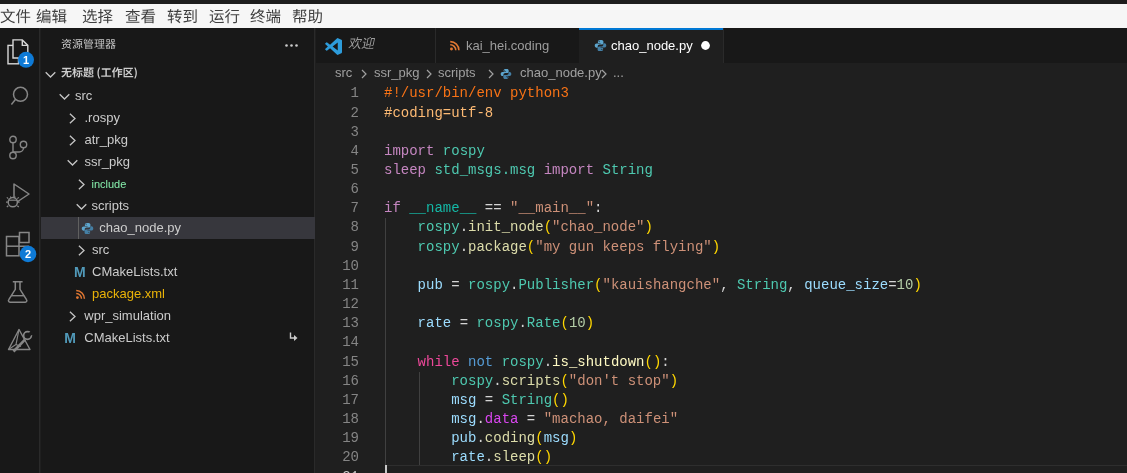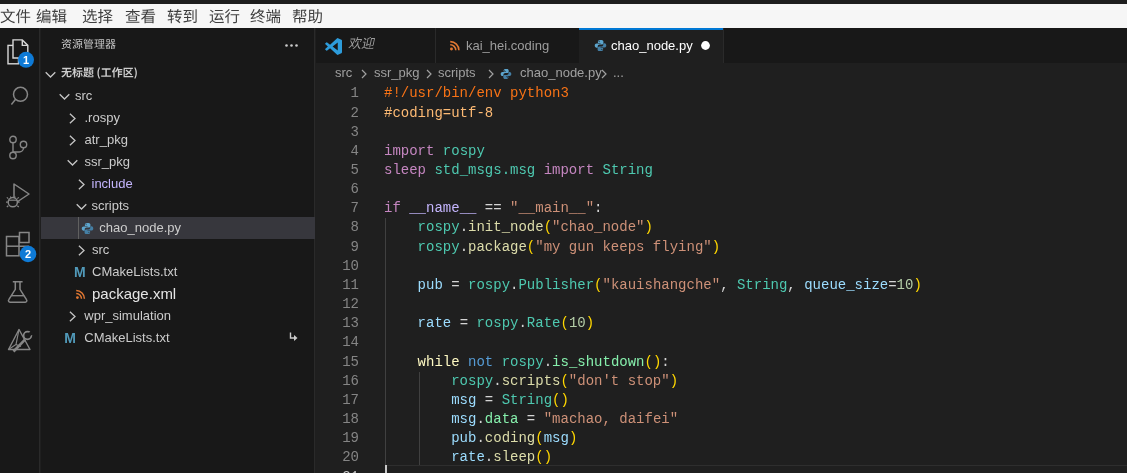--- a/index.html
+++ b/index.html
@@ -106,21 +106,21 @@
     <path d="M3.9 1.7 L9 6.5 L3.9 11.3" stroke="#c5c5c5" stroke-width="1.3" fill="none"></path>
   </svg>
 <div class="abs" style="left:84.5px;top:129px;height:22px;line-height:22px;font-size:13px;color:#cccccc">atr_pkg</div>
 <svg width="13" height="13" style="left:66px;top:155.5px">
     <path d="M1.7 4.2 L6.5 9 L11.3 4.2" stroke="#c5c5c5" stroke-width="1.3" fill="none"></path>
   </svg>
 <div class="abs" style="left:84.5px;top:151px;height:22px;line-height:22px;font-size:13px;color:#cccccc">ssr_pkg</div>
 <svg width="13" height="13" style="left:74.7px;top:177.5px">
     <path d="M3.9 1.7 L9 6.5 L3.9 11.3" stroke="#c5c5c5" stroke-width="1.3" fill="none"></path>
   </svg>
-<div class="abs" style="left:91.5px;top:173px;height:22px;line-height:22px;font-size:13px;color:#c4b5fd">include</div>
+<div class="abs" style="left:91.5px;top:173px;height:22px;line-height:22px;font-size:11px;color:#86efac">include</div>
 <svg width="13" height="13" style="left:74.7px;top:199.5px">
     <path d="M1.7 4.2 L6.5 9 L11.3 4.2" stroke="#c5c5c5" stroke-width="1.3" fill="none"></path>
   </svg>
 <div class="abs" style="left:91.5px;top:195px;height:22px;line-height:22px;font-size:13px;color:#cccccc">scripts</div>
 <div class="abs" style="left:41px;top:217px;width:274px;height:22px;background:#37373d"></div>
 <div class="abs" style="left:77.6px;top:217px;width:1px;height:22px;background:#606060"></div>
 <svg width="13" height="13" style="left:81.3px;top:221.5px" viewBox="0 0 16 16">
 <path d="M7.9 1.2c-2.2 0-3.1.9-3.1 2v1.6h3.3v.6H3.2C1.9 5.4.9 6.4.9 8s1 2.7 2.3 2.7h1.4V9c0-1.2 1.1-2.2 2.3-2.2h2.8c1 0 1.9-.9 1.9-1.9V3.2c0-1.1-1-2-2.2-2H7.9zM6.3 2.5c.4 0 .6.3.6.7s-.3.7-.6.7-.6-.3-.6-.7.2-.7.6-.7z" fill="#5da5cd"></path>
 <path d="M8.1 14.8c2.2 0 3.1-.9 3.1-2v-1.6H7.9v-.6h4.9c1.3 0 2.3-1 2.3-2.6s-1-2.7-2.3-2.7h-1.4V7c0 1.2-1.1 2.2-2.3 2.2H6.3c-1 0-1.9.9-1.9 1.9v1.7c0 1.1 1 2 2.2 2h1.5zm1.6-1.3c-.4 0-.6-.3-.6-.7s.3-.7.6-.7.6.3.6.7-.2.7-.6.7z" fill="#447fa5"></path>
   </svg>
@@ -128,21 +128,21 @@
 <svg width="13" height="13" style="left:74.7px;top:243.5px">
     <path d="M3.9 1.7 L9 6.5 L3.9 11.3" stroke="#c5c5c5" stroke-width="1.3" fill="none"></path>
   </svg>
 <div class="abs" style="left:92px;top:239px;height:22px;line-height:22px;font-size:13px;color:#cccccc">src</div>
 <div class="abs" style="left:74px;top:261px;height:22px;line-height:22px;font-size:14px;font-weight:bold;color:#519aba">M</div>
 <div class="abs" style="left:92px;top:261px;height:22px;line-height:22px;font-size:13px;color:#cccccc">CMakeLists.txt</div>
 <svg width="9" height="9" style="left:75.5px;top:289.5px" viewBox="0 0 11 11">
 <circle cx="1.7" cy="9.3" r="1.7" fill="#e37933"></circle>
 <path d="M0.3 4.3 A6.4 6.4 0 0 1 6.7 10.7 M0.3 0.7 A10 10 0 0 1 10.3 10.7" stroke="#e37933" stroke-width="1.8" fill="none"></path>
   </svg>
-<div class="abs" style="left:92px;top:283px;height:22px;line-height:22px;font-size:15px;color:#e5e5e5">package.xml</div>
+<div class="abs" style="left:92px;top:283px;height:22px;line-height:22px;font-size:13px;color:#eab308">package.xml</div>
 <svg width="13" height="13" style="left:66px;top:309.5px">
     <path d="M3.9 1.7 L9 6.5 L3.9 11.3" stroke="#c5c5c5" stroke-width="1.3" fill="none"></path>
   </svg>
 <div class="abs" style="left:84.3px;top:305px;height:22px;line-height:22px;font-size:13px;color:#cccccc">wpr_simulation</div>
 <div class="abs" style="left:64.2px;top:327px;height:22px;line-height:22px;font-size:14px;font-weight:bold;color:#519aba">M</div>
 <div class="abs" style="left:84.3px;top:327px;height:22px;line-height:22px;font-size:13px;color:#cccccc">CMakeLists.txt</div>
 <svg width="10" height="10" style="left:289px;top:332px" viewBox="0 0 10 10">
 <path d="M1.5 0.5 V6 H7" stroke="#cccccc" stroke-width="1.4" fill="none"></path>
 <path d="M5 3 L8.5 6 L5 9 Z" fill="#cccccc"></path>
   </svg>
@@ -195,25 +195,25 @@
 <div class="abs" style="left:419px;top:371.5px;width:1px;height:93.5px;background:#404040"></div>
 <div class="abs" style="left:385px;top:465.2px;width:2px;height:8px;background:#c8c8c8"></div>
 <div class="abs" style="left:387px;top:464.8px;width:740px;height:1px;background:#2e2e2e"></div>
 <pre class="abs" style="left:316px;top:84.4px;width:43px;text-align:right;color:#858585">1<br>2<br>3<br>4<br>5<br>6<br>7<br>8<br>9<br>10<br>11<br>12<br>13<br>14<br>15<br>16<br>17<br>18<br>19<br>20<br><span style="color:#c6c6c6">21</span></pre>
 <pre class="abs" style="left:384px;top:84.4px"><span style="color:#f97316">#!/usr/bin/env python3</span>
 <span style="color:#fdba74">#coding=utf-8</span>
 
 <span style="color:#C586C0">import</span> <span style="color:#4EC9B0">rospy</span>
 <span style="color:#C586C0">sleep</span> <span style="color:#4EC9B0">std_msgs.msg</span> <span style="color:#C586C0">import</span> <span style="color:#4EC9B0">String</span>
 
-<span style="color:#C586C0">if</span> <span style="color:#c4b5fd">__name__</span> <span style="color:#D4D4D4">==</span> <span style="color:#CE9178">"__main__"</span><span style="color:#D4D4D4">:</span>
+<span style="color:#C586C0">if</span> <span style="color:#14b8a6">__name__</span> <span style="color:#D4D4D4">==</span> <span style="color:#CE9178">"__main__"</span><span style="color:#D4D4D4">:</span>
     <span style="color:#4EC9B0">rospy</span><span style="color:#D4D4D4">.</span><span style="color:#DCDCAA">init_node</span><span style="color:#FFD700">(</span><span style="color:#CE9178">"chao_node"</span><span style="color:#FFD700">)</span>
     <span style="color:#4EC9B0">rospy</span><span style="color:#D4D4D4">.</span><span style="color:#DCDCAA">package</span><span style="color:#FFD700">(</span><span style="color:#CE9178">"my gun keeps flying"</span><span style="color:#FFD700">)</span>
 
     <span style="color:#9CDCFE">pub</span> <span style="color:#D4D4D4">=</span> <span style="color:#4EC9B0">rospy</span><span style="color:#D4D4D4">.</span><span style="color:#4EC9B0">Publisher</span><span style="color:#FFD700">(</span><span style="color:#CE9178">"kauishangche"</span><span style="color:#D4D4D4">,</span> <span style="color:#4EC9B0">String</span><span style="color:#D4D4D4">,</span> <span style="color:#9CDCFE">queue_size</span><span style="color:#D4D4D4">=</span><span style="color:#B5CEA8">10</span><span style="color:#FFD700">)</span>
 
     <span style="color:#9CDCFE">rate</span> <span style="color:#D4D4D4">=</span> <span style="color:#4EC9B0">rospy</span><span style="color:#D4D4D4">.</span><span style="color:#4EC9B0">Rate</span><span style="color:#FFD700">(</span><span style="color:#B5CEA8">10</span><span style="color:#FFD700">)</span>
 
-    <span style="color:#fef9c3">while</span> <span style="color:#569CD6">not</span> <span style="color:#4EC9B0">rospy</span><span style="color:#D4D4D4">.</span><span style="color:#86efac">is_shutdown</span><span style="color:#FFD700">()</span><span style="color:#D4D4D4">:</span>
+    <span style="color:#ec4899">while</span> <span style="color:#569CD6">not</span> <span style="color:#4EC9B0">rospy</span><span style="color:#D4D4D4">.</span><span style="color:#fef9c3">is_shutdown</span><span style="color:#FFD700">()</span><span style="color:#D4D4D4">:</span>
         <span style="color:#4EC9B0">rospy</span><span style="color:#D4D4D4">.</span><span style="color:#DCDCAA">scripts</span><span style="color:#FFD700">(</span><span style="color:#CE9178">"don't stop"</span><span style="color:#FFD700">)</span>
         <span style="color:#9CDCFE">msg</span> <span style="color:#D4D4D4">=</span> <span style="color:#4EC9B0">String</span><span style="color:#FFD700">()</span>
-        <span style="color:#9CDCFE">msg</span><span style="color:#D4D4D4">.</span><span style="color:#86efac">data</span> <span style="color:#D4D4D4">=</span> <span style="color:#CE9178">"machao, daifei"</span>
+        <span style="color:#9CDCFE">msg</span><span style="color:#D4D4D4">.</span><span style="color:#d946ef">data</span> <span style="color:#D4D4D4">=</span> <span style="color:#CE9178">"machao, daifei"</span>
         <span style="color:#9CDCFE">pub</span><span style="color:#D4D4D4">.</span><span style="color:#DCDCAA">coding</span><span style="color:#FFD700">(</span><span style="color:#9CDCFE">msg</span><span style="color:#FFD700">)</span>
         <span style="color:#9CDCFE">rate</span><span style="color:#D4D4D4">.</span><span style="color:#DCDCAA">sleep</span><span style="color:#FFD700">()</span></pre>
 </body></html>

